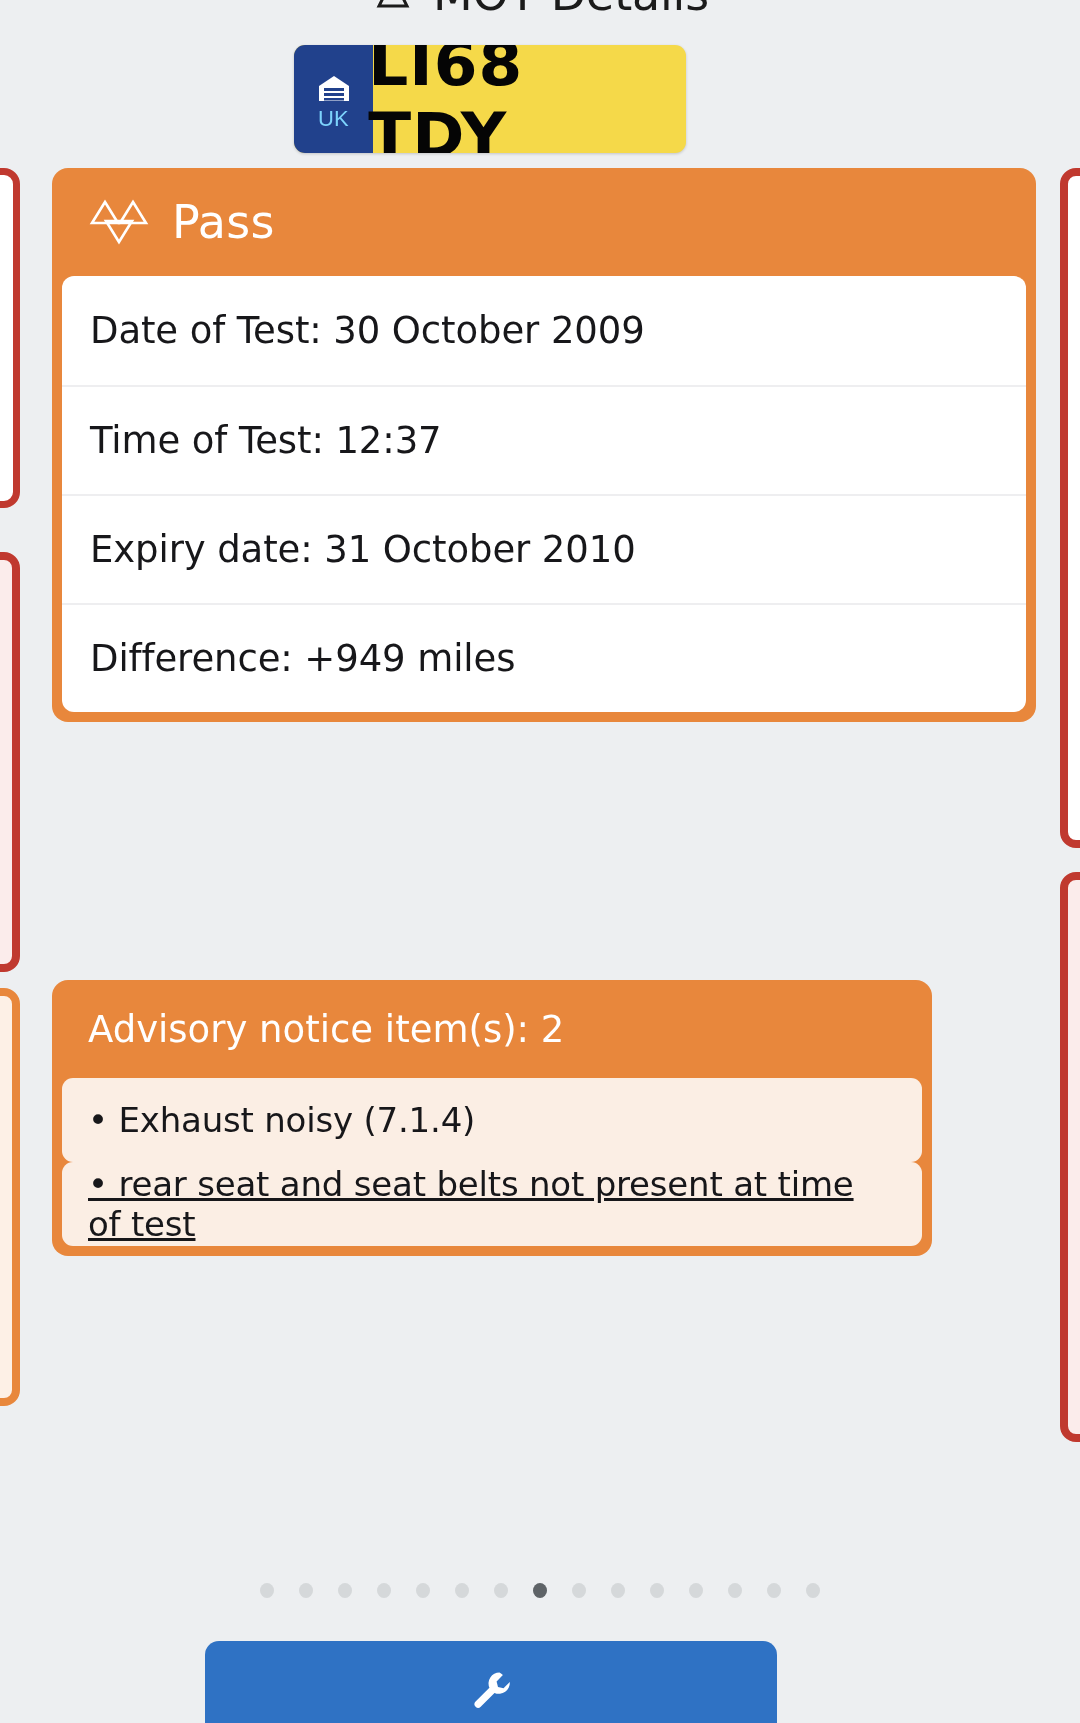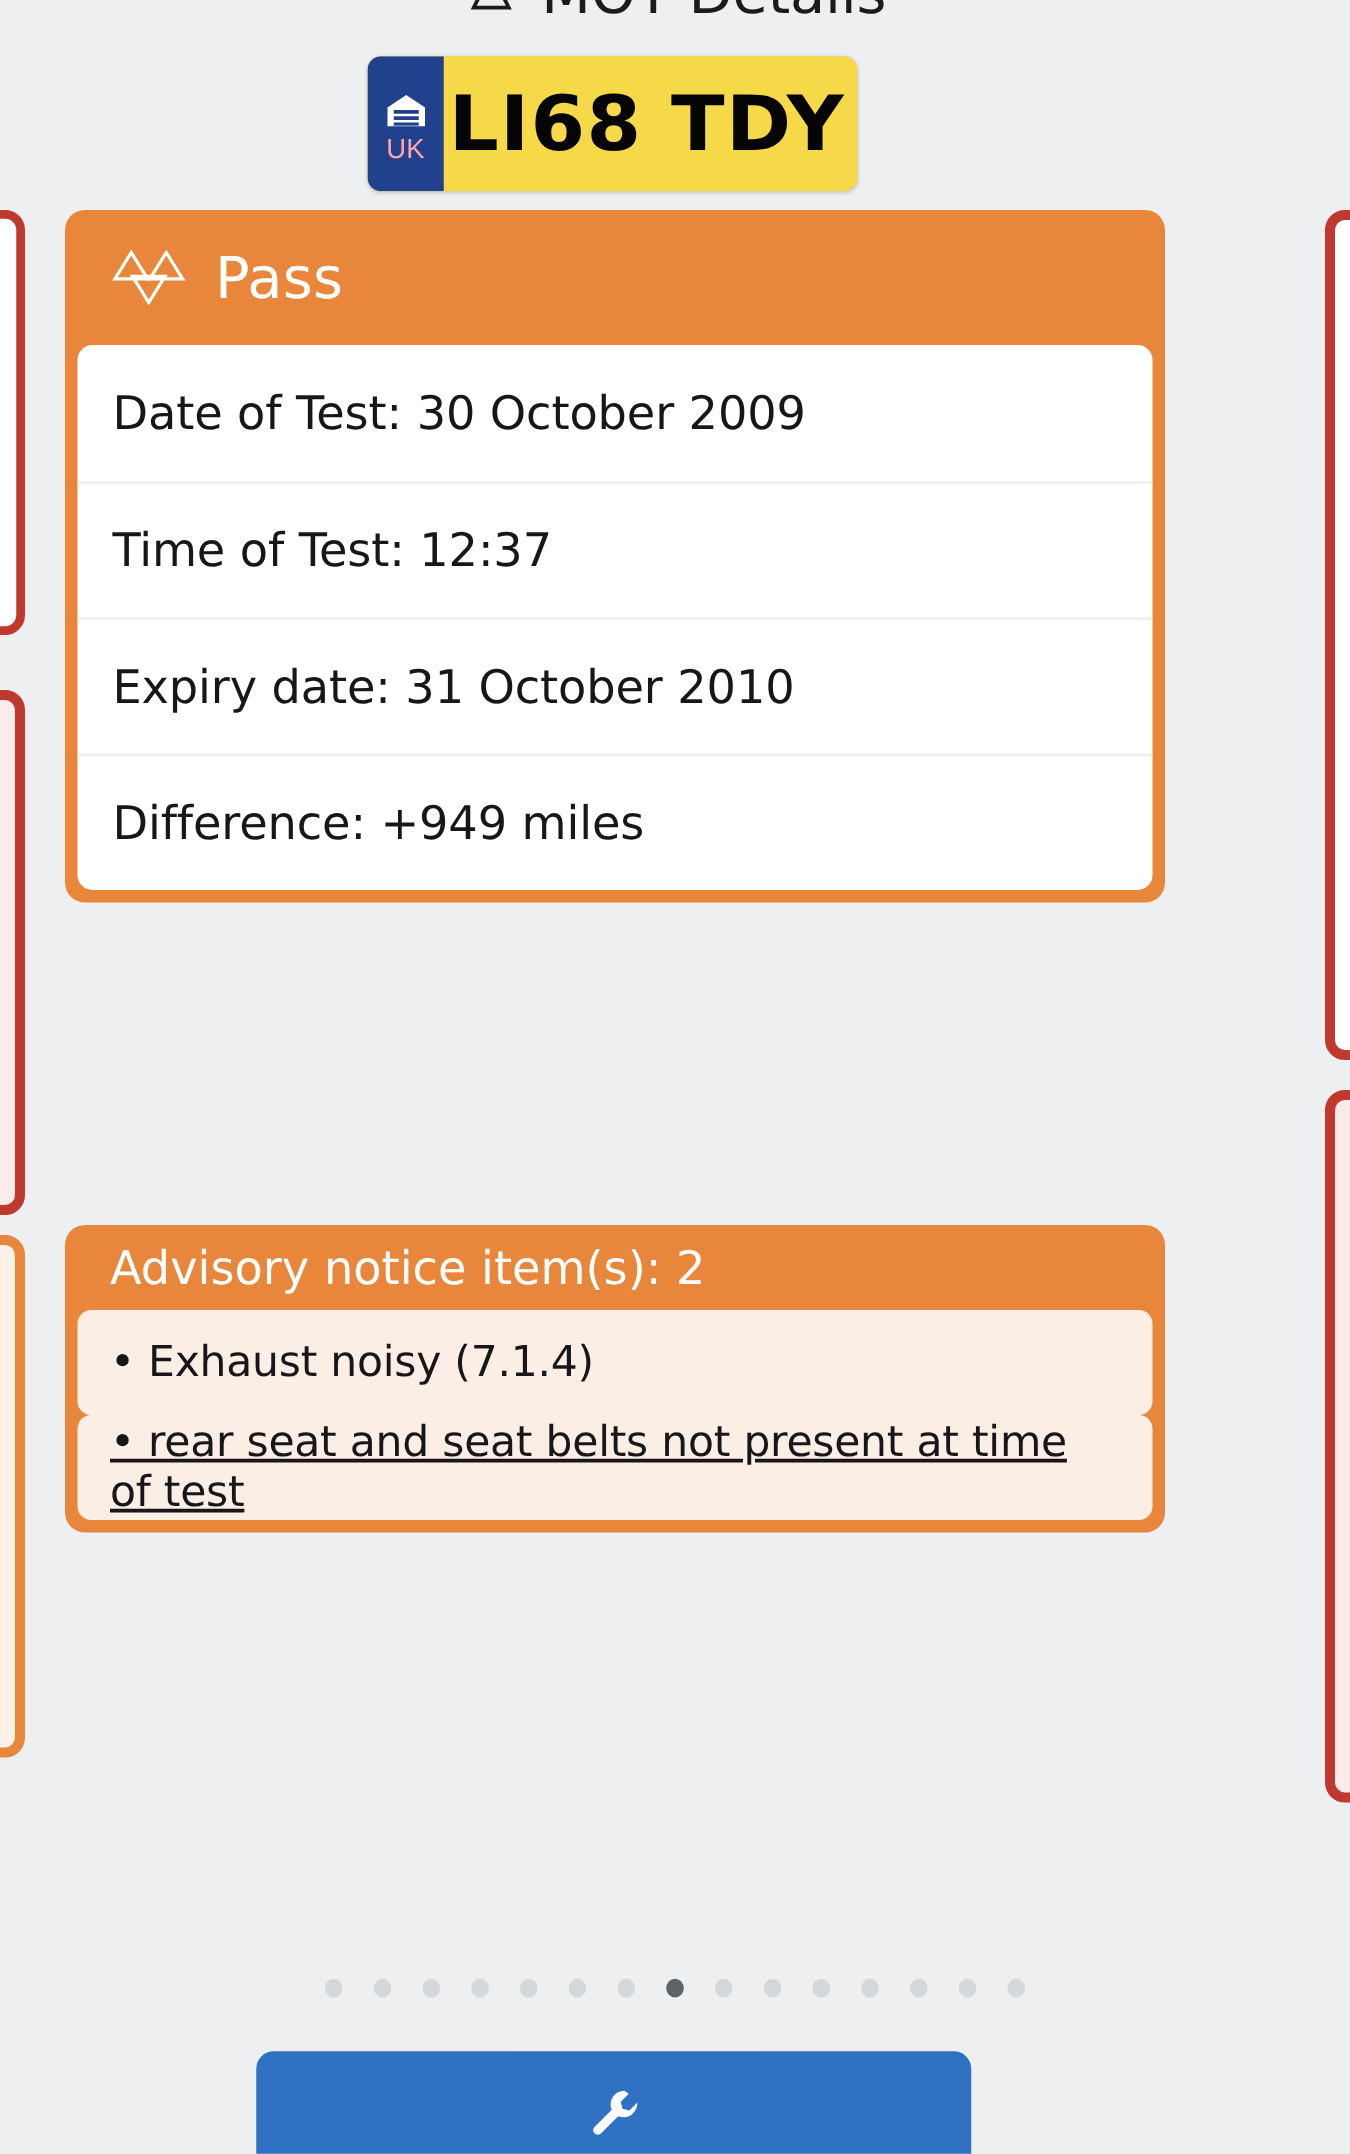--- a/index.html
+++ b/index.html
@@ -47,23 +47,23 @@
     left: 294px;
     width: 392px;
     height: 108px;
     border-radius: 11px;
     overflow: hidden;
     display: flex;
     background: #f5d949;
     box-shadow: 0 1px 3px rgba(0,0,0,0.18);
   }
   .plate-eu {
-    width: 61px;
+    width: 79px;
     background: #21418c;
-    color: #fca5a5;
+    color: #7dd3fc;
     display: flex;
     flex-direction: column;
     align-items: center;
     justify-content: center;
     gap: 4px;
     padding-top: 6px;
   }
   .plate-eu-icon { width: 34px; height: 30px; }
   .plate-eu-label {
     font-size: 22px;
@@ -119,21 +119,21 @@
     background: #fbeceb;
     border: 8px solid #c0392f;
     border-radius: 16px;
   }
 
   
   .mot-card {
     position: absolute;
     left: 52px;
     top: 168px;
-    width: 880px;
+    width: 984px;
     background: #e8873c;
     border-radius: 16px;
     padding: 10px;
     padding-top: 0;
   }
   .mot-card-header {
     height: 108px;
     display: flex;
     align-items: center;
     gap: 22px;
@@ -172,21 +172,21 @@
     position: absolute;
     left: 52px;
     top: 980px;
     width: 880px;
     background: #e8873c;
     border-radius: 16px;
     padding: 10px;
     padding-top: 0;
   }
   .advisory-header {
-    height: 68px;
+    height: 98px;
     display: flex;
     align-items: center;
     padding-left: 26px;
     font-size: 37px;
     color: #ffffff;
   }
   .advisory-item {
     background: #fbeee4;
     border-radius: 11px;
     min-height: 84px;

